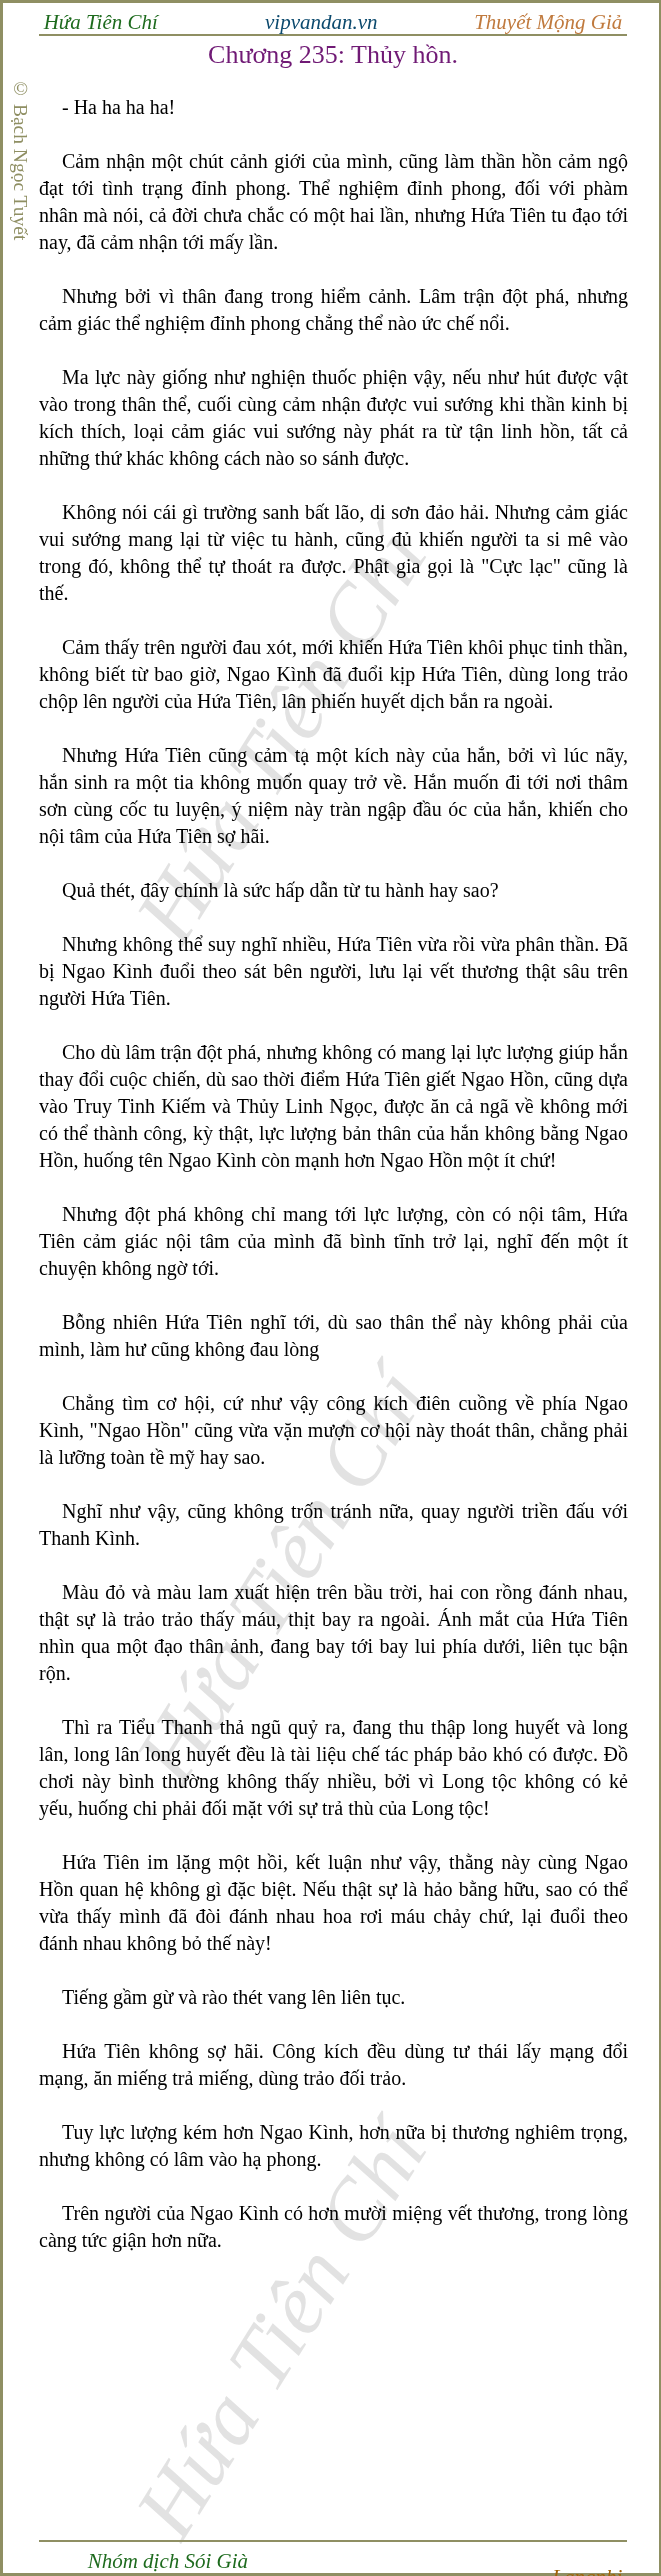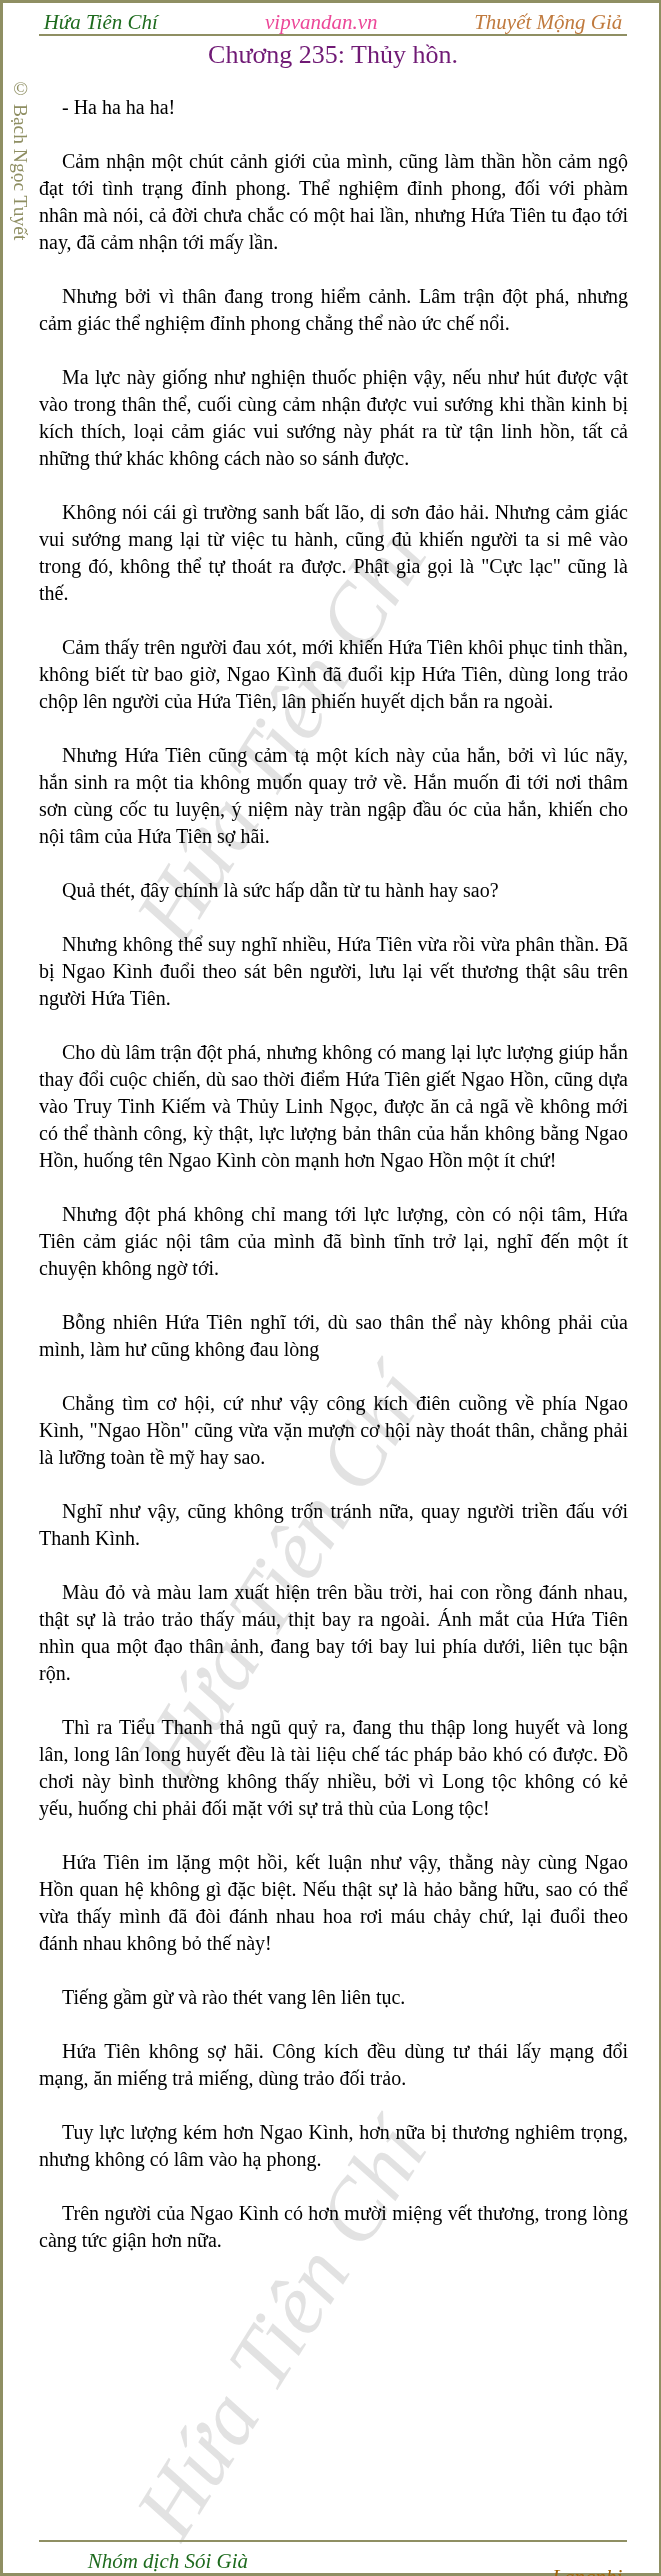--- a/index.html
+++ b/index.html
@@ -2,21 +2,21 @@
 <html style="font-size:12.5px"><head>
 <meta charset="utf-8">
 <style>
   html, body { margin:0; padding:0; }
   body { width:662px; height:2576px; background:#ffffff; position:relative; overflow:hidden; }
   .frame { position:absolute; left:0; top:0; width:662px; height:2576px; box-sizing:border-box;
            border:3.9px solid #8f8f63; background:#fff; }
   .header { position:absolute; left:39px; width:588px; top:6.2px; height:30px;
             font-family:"Liberation Serif", serif; font-style:italic; font-size:21px; }
   .header .left { position:absolute; left:4.7px; top:3.9px; color:#1e6b1e; }
-  .header .mid { position:absolute; left:226px; top:3.9px; color:#ec4899; }
+  .header .mid { position:absolute; left:226px; top:3.9px; color:#0c4a6e; }
   .header .right { position:absolute; right:4.7px; top:3.9px; color:#c07a3e; }
   .rule { position:absolute; left:39px; width:588px; height:2.3px; background:#8f8f63; }
   .side-mark { position:absolute; left:4.7px; top:78px; width:26.5px; height:607px;
                writing-mode:vertical-rl; font-family:"Liberation Serif", serif; font-size:19.5px;
                color:#8f8f63; letter-spacing:0px; white-space:nowrap; }
   .title { position:absolute; left:39px; width:588px; top:40px; text-align:center;
            font-family:"Liberation Serif", serif; font-size:26px; color:#701a75; }
   .content { position:absolute; left:39px; width:589px; top:86px;
              font-family:"Liberation Serif", serif; font-size:20px; line-height:27px; color:#000; }
   .content p { margin:8px 0 27px 0; text-align:justify; text-indent:23px; }

